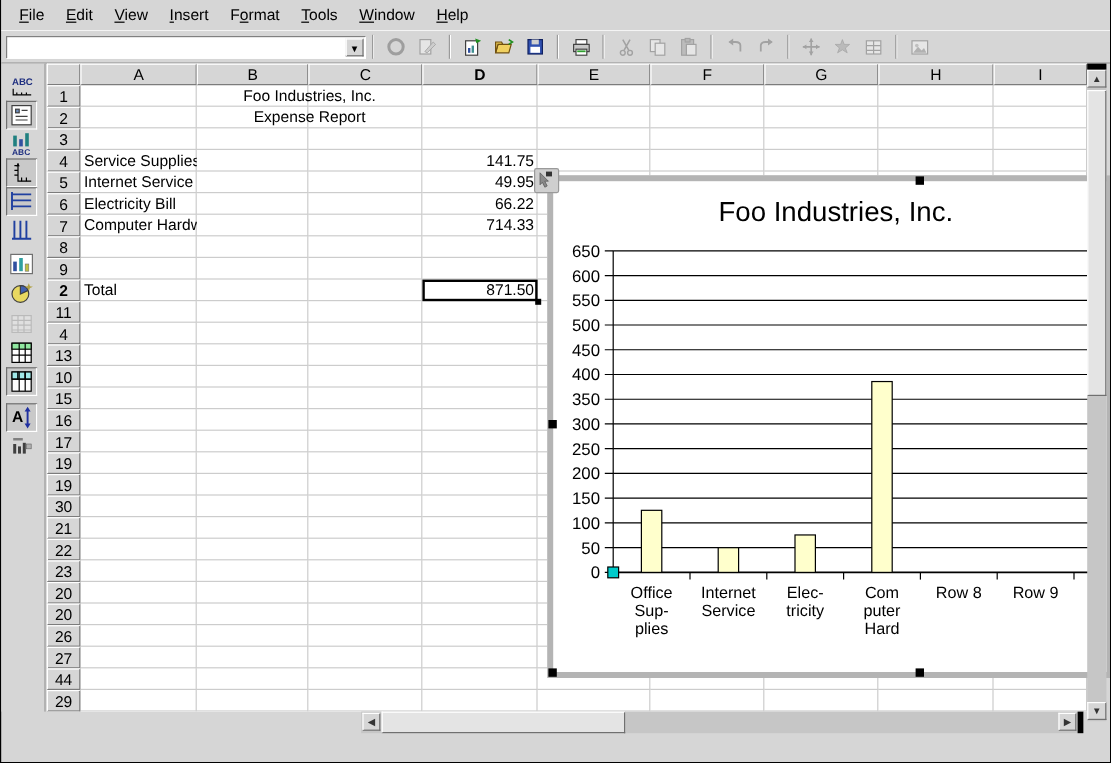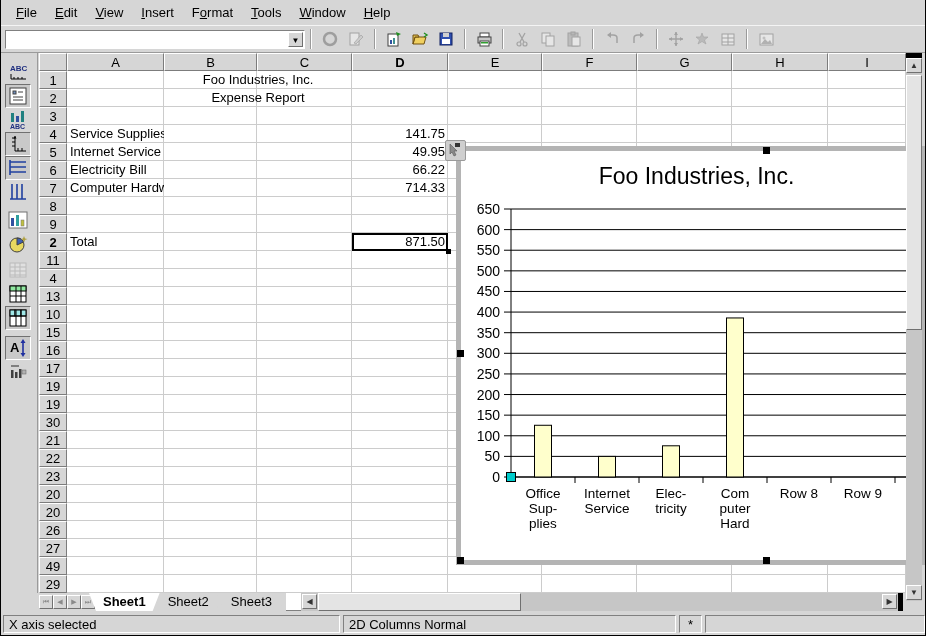--- a/index.html
+++ b/index.html
@@ -577,21 +577,21 @@
       <div class="hdr" style="left: 0px; top: 486px; width: 28px; height: 18px;">27</div>
       <div class="cellbox" style="left: 28px; top: 486px; width: 97px; height: 18px;"></div>
       <div class="cellbox" style="left: 125px; top: 486px; width: 93px; height: 18px;"></div>
       <div class="cellbox" style="left: 218px; top: 486px; width: 95px; height: 18px;"></div>
       <div class="cellbox" style="left: 313px; top: 486px; width: 96px; height: 18px;"></div>
       <div class="cellbox" style="left: 409px; top: 486px; width: 94px; height: 18px;"></div>
       <div class="cellbox" style="left: 503px; top: 486px; width: 95px; height: 18px;"></div>
       <div class="cellbox" style="left: 598px; top: 486px; width: 95px; height: 18px;"></div>
       <div class="cellbox" style="left: 693px; top: 486px; width: 96px; height: 18px;"></div>
       <div class="cellbox" style="left: 789px; top: 486px; width: 78px; height: 18px;"></div>
-      <div class="hdr" style="left: 0px; top: 504px; width: 28px; height: 18px;">49</div>
+      <div class="hdr" style="left: 0px; top: 504px; width: 28px; height: 18px;">44</div>
       <div class="cellbox" style="left: 28px; top: 504px; width: 97px; height: 18px;"></div>
       <div class="cellbox" style="left: 125px; top: 504px; width: 93px; height: 18px;"></div>
       <div class="cellbox" style="left: 218px; top: 504px; width: 95px; height: 18px;"></div>
       <div class="cellbox" style="left: 313px; top: 504px; width: 96px; height: 18px;"></div>
       <div class="cellbox" style="left: 409px; top: 504px; width: 94px; height: 18px;"></div>
       <div class="cellbox" style="left: 503px; top: 504px; width: 95px; height: 18px;"></div>
       <div class="cellbox" style="left: 598px; top: 504px; width: 95px; height: 18px;"></div>
       <div class="cellbox" style="left: 693px; top: 504px; width: 96px; height: 18px;"></div>
       <div class="cellbox" style="left: 789px; top: 504px; width: 78px; height: 18px;"></div>
       <div class="hdr" style="left: 0px; top: 522px; width: 28px; height: 18px;">29</div>
@@ -704,38 +704,22 @@
     </svg>
   </div>
 
   <div id="vscroll">
     <div class="sb-btn" style="left:0;top:5px;width:16px;height:15px;">▲</div>
     <div class="sb-thumb" style="left:0;top:22px;width:16px;height:255px;"></div>
     <div class="sb-btn" style="left:0;top:532px;width:16px;height:15px;">▼</div>
   </div>
   <div id="vsplit"></div>
 
-  <div id="tabbar">
-      <div class="tab-nav">⏮</div>
-      <div class="tab-nav">◀</div>
-      <div class="tab-nav">▶</div>
-      <div class="tab-nav">⏭</div>
-      <div class="sheet-tab active">Sheet1</div>
-      <div class="sheet-tab">Sheet2</div>
-      <div class="sheet-tab">Sheet3</div>
-      <div id="tab-filler"></div>
-    </div>
 
   <div id="hscroll">
     <div class="sb-btn" style="left:1px;top:1px;width:15px;height:15px;">◀</div>
     <div class="sb-thumb" style="left:17px;top:0;width:203px;height:18px;"></div>
     <div class="sb-btn" style="left:581px;top:1px;width:15px;height:15px;">▶</div>
   </div>
   <div id="hsplit"></div>
   <div id="corner-br"></div>
 
-  <div id="statusbar">
-    <div class="status-panel" style="width:337px;">X axis selected</div>
-    <div class="status-panel" style="width:333px;">2D Columns Normal</div>
-    <div class="status-panel" style="width:23px;text-align:center;">*</div>
-    <div class="status-panel" style="flex:1;"></div>
-  </div>
 </div>
 
 </body></html>

